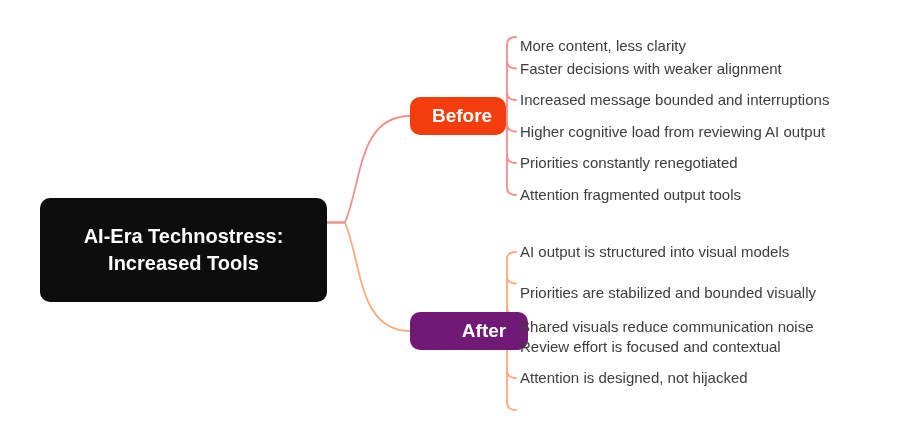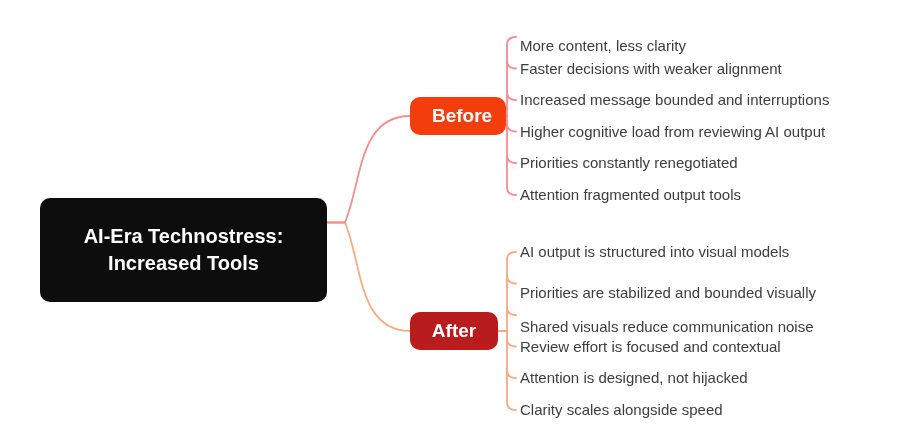--- a/index.html
+++ b/index.html
@@ -90,29 +90,28 @@
       <path d="M 507 155 Q 507 163 516 163"></path>
     </g>
   </svg>
 
   <div class="root-node">
     <span>AI-Era Technostress:</span>
     <span>Increased Tools</span>
   </div>
 
   <div class="branch-node before" style="background-color: rgb(243, 61, 13); padding-left: 8px;">Before</div>
-  <div class="branch-node after" style="background-color: #b91c1c;">After</div>
+  <div class="branch-node after" style="background-color: #701a75; padding-left: 30px;">After</div>
 
   <div class="leaf" style="top:35px">More content, less clarity</div>
   <div class="leaf" style="top:58px">Faster decisions with weaker alignment</div>
   <div class="leaf" style="top:89px">Increased message bounded and interruptions</div>
   <div class="leaf" style="top:121px">Higher cognitive load from reviewing AI output</div>
   <div class="leaf" style="top:152px">Priorities constantly renegotiated</div>
   <div class="leaf" style="top:184px">Attention fragmented output tools</div>
 
   <div class="leaf" style="top:241px">AI output is structured into visual models</div>
   <div class="leaf" style="top:282px">Priorities are stabilized and bounded visually</div>
   <div class="leaf" style="top:316px">Shared visuals reduce communication noise</div>
   <div class="leaf" style="top:336px">Review effort is focused and contextual</div>
   <div class="leaf" style="top:367px">Attention is designed, not hijacked</div>
-  <div class="leaf" style="top:399px">Clarity scales alongside speed</div>
 
 </div>
 
 </body></html>

